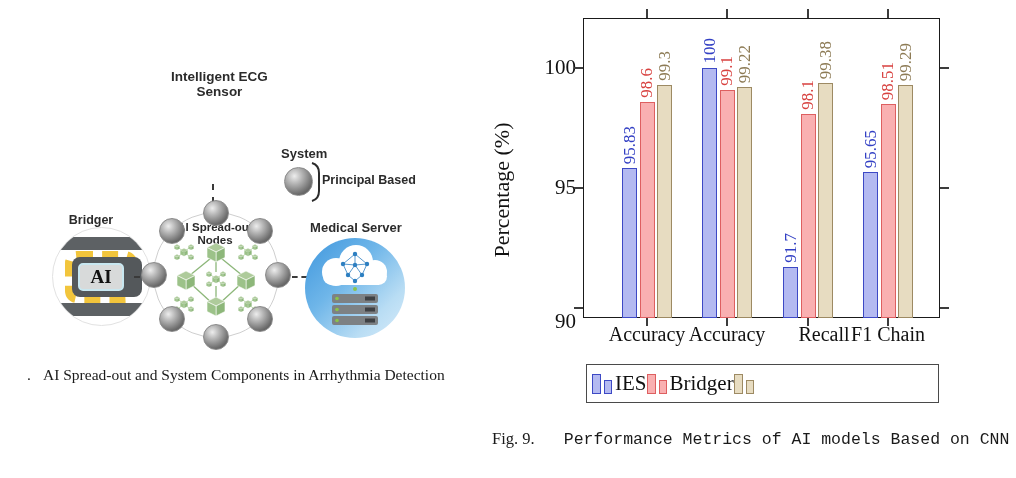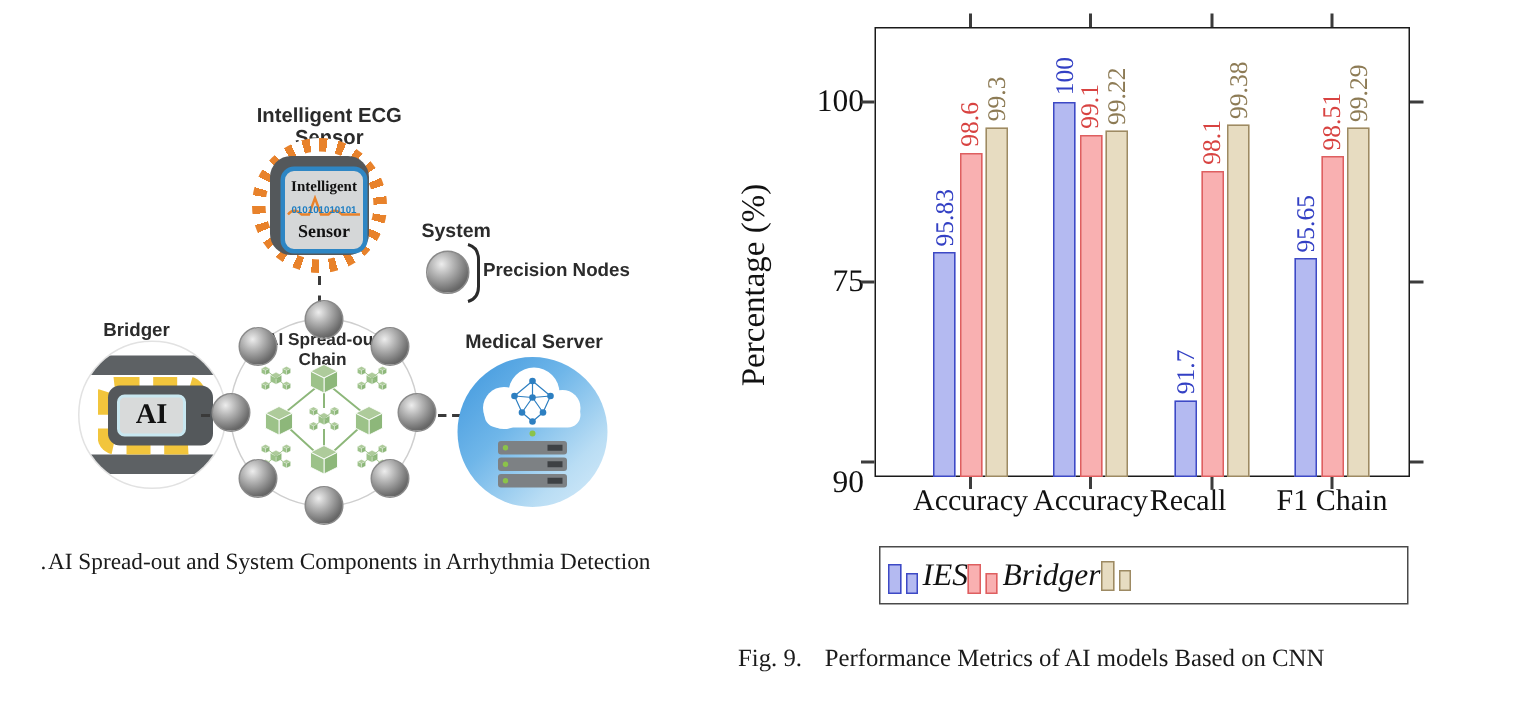--- a/index.html
+++ b/index.html
@@ -45,78 +45,62 @@
   .tick{position:absolute;background:#3c3c3c;}
   .ytick-label{position:absolute;width:60px;text-align:right;font-family:"Liberation Serif",serif;font-size:21px;color:#111;}
   .xlab{position:absolute;font-family:"Liberation Serif",serif;font-size:20px;color:#111;text-align:center;white-space:nowrap;transform:translateX(-50%);}
   .ylab{position:absolute;left:22px;top:190px;transform:translate(-50%,-50%) rotate(-90deg);
     font-family:"Liberation Serif",serif;font-size:22px;color:#111;white-space:nowrap;}
   .bar{position:absolute;box-sizing:border-box;border:1.3px solid;}
   .vlabel{position:absolute;font-family:"Liberation Serif",serif;font-size:17px;line-height:19px;
     writing-mode:vertical-rl;transform:rotate(180deg);white-space:nowrap;}
   .legend{position:absolute;left:106px;top:364px;width:353px;height:39px;border:1.2px solid #4a4a4a;box-sizing:border-box;
     background:#fff;display:flex;align-items:center;padding:0 5px;}
-  .lg-entry{display:flex;font-style:italic;}
+  .lg-entry{display:flex;align-items:center;}
   .lg-glyphs{display:flex;align-items:flex-end;gap:3px;margin-right:3px;}
   .lg-bar{box-sizing:border-box;border:1px solid;}
   .lg-text{font-family:"Liberation Serif",serif;font-size:21px;color:#111;white-space:nowrap;}
   .chart-caption{position:absolute;left:12px;top:429px;font-family:"Liberation Serif",serif;font-size:16.5px;color:#1a1a1a;white-space:nowrap;}
 </style>
 </head>
 <body>
 
 <div id="root">
 
   <div class="abs" style="left:0;top:0;width:470px;height:478px;">
 
     <div class="dlabel" style="left:152px;top:69px;width:135px;font-size:13.5px;">Intelligent ECG Sensor</div>
 
-    <div class="sensor-wrap">
-      <div class="pin-ring"></div>
-      <div class="pin-ring-hole"></div>
-      <div class="chip-body">
-        <div class="chip-panel">
-          <div class="chip-t1">Intelligent</div>
-          <div class="wave-box">
-            <svg width="50" height="18" viewBox="0 0 50 18">
-              <path d="M1,13 q4,-5 9,0 l5,0 l4,-11 l4,11 l5,0 q4,-5 9,0 l12,0" fill="none" stroke="#e8822b" stroke-width="1.6"></path>
-            </svg>
-            <div class="chip-bin">010101010101</div>
-          </div>
-          <div class="chip-t2">Sensor</div>
-        </div>
-      </div>
-    </div>
 
     <div class="dash-v" style="left:212px;top:184px;height:19px;"></div>
 
     <div class="dlabel" style="left:281px;top:146px;width:40px;text-align:left;font-size:13px;">System</div>
     <div class="sphere index-sphere"></div>
     <svg class="abs" style="left:311px;top:162px;" width="10" height="40" viewBox="0 0 10 40">
       <path d="M1,1 Q8,3 8,11 L8,29 Q8,37 1,39" fill="none" stroke="#2b2b2b" stroke-width="2"></path>
     </svg>
-    <div class="dlabel" style="left:322px;top:173px;width:120px;text-align:left;font-size:12.5px;">Precision Nodes</div>
+    <div class="dlabel" style="left:322px;top:173px;width:120px;text-align:left;font-size:12.5px;">Principal Based</div>
 
     <div class="dlabel" style="left:58px;top:213px;width:66px;font-size:12.5px;">Bridger</div>
     <div class="bridger-circle">
       <div class="band" style="top:9px;"></div>
       <div class="band" style="top:75px;"></div>
       <div class="bchip-pins"></div>
       <div class="bchip-body">
         <div class="bchip-panel">
           <span class="bchip-ai">AI</span>
         </div>
       </div>
     </div>
     <div class="dash-h" style="left:134px;top:276px;width:18px;"></div>
 
     <div class="ring"></div>
     <div class="chain-label">
       <span>AI Spread-out</span><br>
-      <span>Chain</span>
+      <span>Nodes</span>
     </div>
 
     <svg class="abs" style="left:169px;top:238px;" width="94" height="82" viewBox="0 0 94 82">
       <defs>
         <g id="gcube">
           <polygon points="0,-9 9,-4.5 0,0 -9,-4.5" fill="#aecb9b" stroke="#fff" stroke-width="0.6"></polygon>
           <polygon points="0,0 9,-4.5 9,5.5 0,10" fill="#8db77a" stroke="#fff" stroke-width="0.6"></polygon>
           <polygon points="-9,-4.5 0,0 0,10 -9,5.5" fill="#9cc289" stroke="#fff" stroke-width="0.6"></polygon>
         </g>
         <g id="gcluster">
@@ -182,45 +166,45 @@
             <circle cx="32" cy="71.5" r="1.8" fill="#8bc34a"></circle>
             <circle cx="32" cy="82.5" r="1.8" fill="#8bc34a"></circle>
           <rect x="60" y="58.5" width="10" height="4" fill="#3e4144"></rect>
             <rect x="60" y="69.5" width="10" height="4" fill="#3e4144"></rect>
             <rect x="60" y="80.5" width="10" height="4" fill="#3e4144"></rect>
         </g>
       </svg>
     </div>
 
     <div class="left-caption" style="left:27px;">.</div>
-    <div class="left-caption" style="left:32px;text-align:center;">AI Spread-out and System Components in Arrhythmia Detection</div>
+    <div class="left-caption" style="left:43px;text-align:center;">AI Spread-out and System Components in Arrhythmia Detection</div>
   </div>
 
   <div id="chart">
     <div class="ylab">Percentage (%)</div>
     <div class="plot"></div>
     <div id="chart-layer">
         <div class="ytick-label" style="left: 36px; top: 309px;">90</div>
         <div class="tick" style="left: 94px; top: 307.32px; width: 9px; height: 1.2px;"></div>
         <div class="tick" style="left: 460px; top: 307.32px; width: 9px; height: 1.2px;"></div>
-        <div class="ytick-label" style="left: 36px; top: 174.92px;">75</div>
+        <div class="ytick-label" style="left: 36px; top: 174.92px;">95</div>
         <div class="tick" style="left: 94px; top: 187.32px; width: 9px; height: 1.2px;"></div>
         <div class="tick" style="left: 460px; top: 187.32px; width: 9px; height: 1.2px;"></div>
         <div class="ytick-label" style="left: 36px; top: 54.92px;">100</div>
         <div class="tick" style="left: 94px; top: 67.32px; width: 9px; height: 1.2px;"></div>
         <div class="tick" style="left: 460px; top: 67.32px; width: 9px; height: 1.2px;"></div>
         <div class="tick" style="left: 166.4px; top: 9px; width: 1.2px; height: 9px;"></div>
         <div class="tick" style="left: 166.4px; top: 318px; width: 1.2px; height: 8px;"></div>
         <div class="xlab" style="left: 167px; top: 323px;">Accuracy</div>
         <div class="tick" style="left: 246.4px; top: 9px; width: 1.2px; height: 9px;"></div>
         <div class="tick" style="left: 246.4px; top: 318px; width: 1.2px; height: 8px;"></div>
         <div class="xlab" style="left: 247px; top: 323px;">Accuracy</div>
         <div class="tick" style="left: 327.4px; top: 9px; width: 1.2px; height: 9px;"></div>
         <div class="tick" style="left: 327.4px; top: 318px; width: 1.2px; height: 8px;"></div>
-        <div class="xlab" style="left: 312px; top: 323px;">Recall</div>
+        <div class="xlab" style="left: 344px; top: 323px;">Recall</div>
         <div class="tick" style="left: 407.4px; top: 9px; width: 1.2px; height: 9px;"></div>
         <div class="tick" style="left: 407.4px; top: 318px; width: 1.2px; height: 8px;"></div>
         <div class="xlab" style="left: 408px; top: 323px;">F1 Chain</div>
         <div class="bar" style="left: 142px; top: 168px; width: 15px; height: 150px; background: rgb(180, 186, 241); border-color: rgb(61, 73, 197);"></div>
         <div class="vlabel" style="left: 139.5px; color: rgb(51, 64, 196); top: 126px;">95.83</div>
         <div class="bar" style="left: 222px; top: 67.92px; width: 15px; height: 250.08px; background: rgb(180, 186, 241); border-color: rgb(61, 73, 197);"></div>
         <div class="vlabel" style="left: 219.5px; color: rgb(51, 64, 196); top: 37.92px;">100</div>
         <div class="bar" style="left: 303px; top: 267.12px; width: 15px; height: 50.88px; background: rgb(180, 186, 241); border-color: rgb(61, 73, 197);"></div>
         <div class="vlabel" style="left: 300.5px; color: rgb(51, 64, 196); top: 233.12px;">91.7</div>
         <div class="bar" style="left: 383px; top: 172.32px; width: 15px; height: 145.68px; background: rgb(180, 186, 241); border-color: rgb(61, 73, 197);"></div>
@@ -259,16 +243,16 @@
         </div>
         <div class="lg-entry">
           <div class="lg-glyphs">
             <div class="lg-bar" style="width: 9px; height: 20px; background: rgb(231, 220, 193); border-color: rgb(157, 138, 99);"></div>
             <div class="lg-bar" style="width: 8px; height: 14px; background: rgb(231, 220, 193); border-color: rgb(157, 138, 99);"></div>
           </div>
         </div>
       </div>
     <div class="chart-caption">
       <span>Fig. 9.</span>
-      <span style="margin-left:11px;">Performance Metrics of AI models Based on CNN</span>
+      <span style="margin-left:25px;font-family:Liberation Mono, monospace;">Performance Metrics of AI models Based on CNN</span>
     </div>
   </div>
 </div>
 
 </body></html>

